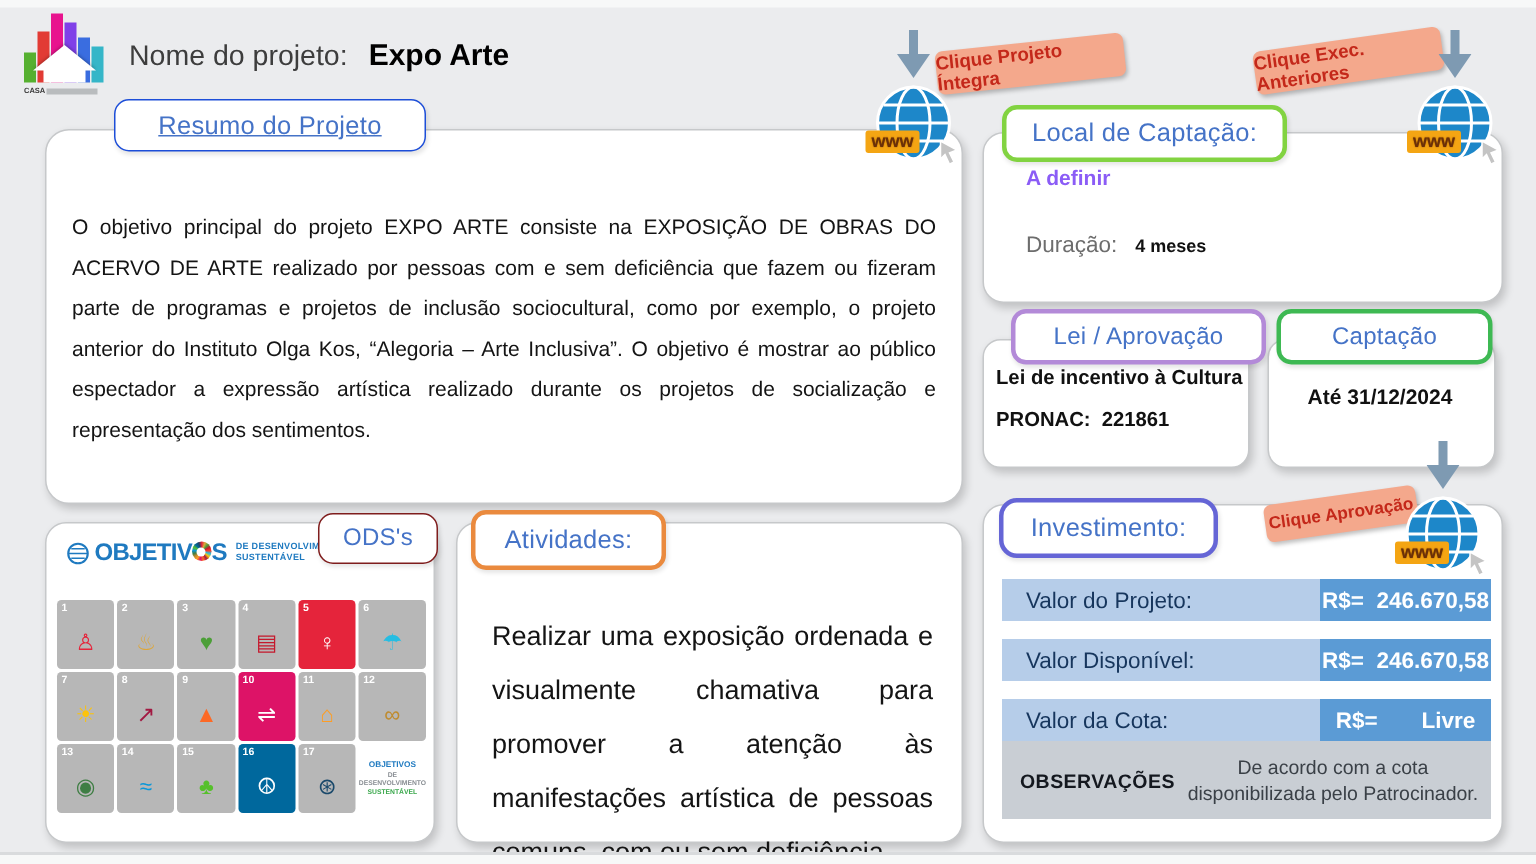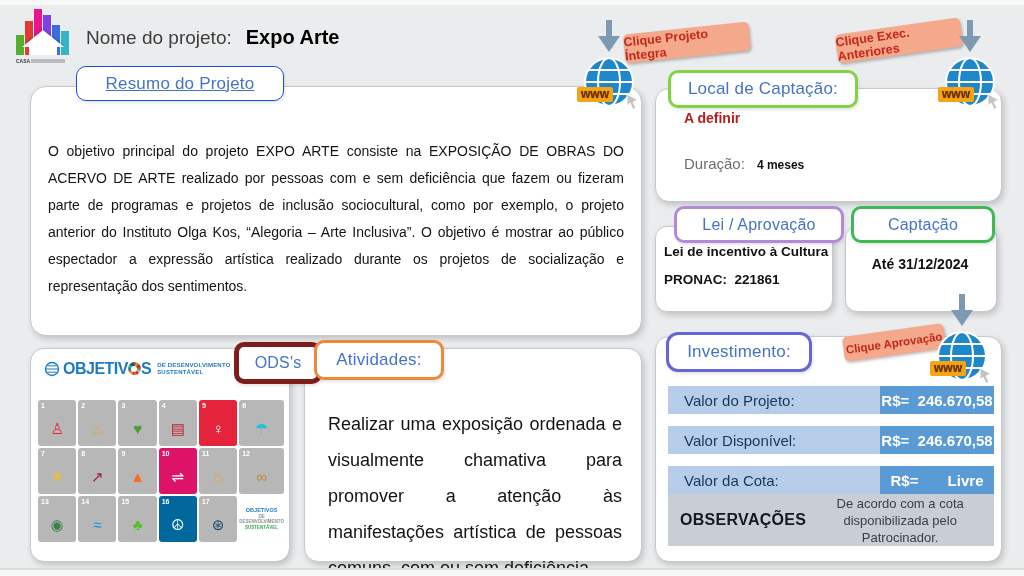--- a/index.html
+++ b/index.html
@@ -30,21 +30,21 @@
 
   
   .resumo-box{left:30px;top:86px;width:610px;height:248px;border-radius:16px;}
   .resumo-tab{left:76px;top:66px;width:206px;height:33px;border:1px solid #1d4ed8;text-decoration:underline;}
   .resumo-body{position:absolute;left:48px;top:138px;width:576px;font-size:14px;line-height:27px;
         text-align:justify;color:#141414;}
 
   
   .local-box{left:655px;top:88px;width:345px;height:112px;}
   .local-tab{left:668px;top:70px;width:184px;height:32px;border:3px solid #82d341;}
-  .local-value{position:absolute;left:684px;top:110px;font-size:14px;font-weight:600;color:#b91c1c;}
+  .local-value{position:absolute;left:684px;top:110px;font-size:14px;font-weight:600;color:#8b5cf6;}
   .duracao{position:absolute;left:684px;top:155px;font-size:15px;color:#6d6d6d;}
   .duracao b{margin-left:12px;color:#111;font-weight:600;font-size:12px;}
 
   .lei-box{left:655px;top:226px;width:176px;height:84px;border-radius:12px;}
   .lei-tab{left:674px;top:206px;width:164px;height:31px;border:3px solid #b38ad8;font-size:16px;}
   .lei-line1{position:absolute;left:664px;top:244px;font-size:13.5px;font-weight:600;color:#111;}
   .lei-line2{position:absolute;left:664px;top:272px;font-size:13.5px;font-weight:600;color:#111;white-space:pre;}
 
   .cap-box{left:845px;top:226px;width:150px;height:84px;border-radius:12px;}
   .cap-tab{left:851px;top:206px;width:138px;height:31px;border:3px solid #3eb953;font-size:16px;}
@@ -52,21 +52,21 @@
 
   
   .inv-box{left:655px;top:336px;width:345px;height:224px;}
   .inv-tab{left:666px;top:332px;width:140px;height:34px;border:3px solid #6565d6;border-radius:12px;}
   .inv-table{position:absolute;left:668px;top:386px;width:326px;z-index:2;}
   .inv-row{display:flex;height:28px;margin-bottom:12px;}
   .inv-label{width:196px;background:#b6cde9;color:#17365d;font-size:15px;display:flex;align-items:center;padding-left:16px;}
   .inv-value{flex:1;background:#5b9bd5;color:#fff;font-weight:bold;font-size:15px;display:flex;
         align-items:center;justify-content:center;white-space:pre;}
   .obs{position:absolute;left:668px;top:494px;width:326px;height:52px;background:#c9ced4;display:flex;align-items:center;z-index:1;}
-  .obs-label{flex:none;font-size:16px;font-weight:bold;color:#14181f;letter-spacing:.3px;padding:0 6px 0 12px;}
+  .obs-label{flex:none;font-size:13px;font-weight:bold;color:#14181f;letter-spacing:.3px;padding:0 6px 0 12px;}
   .obs-text{flex:1;text-align:center;font-size:13px;color:#3a4047;line-height:17px;padding-right:6px;}
 
   
   .sticky{position:absolute;background:#f4a88c;color:#c4281a;border-radius:5px;display:flex;align-items:center;
         justify-content:center;font-weight:bold;box-shadow:1px 2px 3px rgba(0,0,0,.25);z-index:8;cursor:pointer;}
   .sticky-a{left:624px;top:28px;width:126px;height:29px;font-size:12.5px;transform:rotate(-6deg);}
   .sticky-b{left:836px;top:26px;width:126px;height:29px;font-size:12.5px;transform:rotate(-8deg);}
   .sticky-c{left:843px;top:330px;width:102px;height:25px;font-size:11.5px;transform:rotate(-8deg);}
 
   
@@ -75,21 +75,21 @@
   .cluster-b{left:942px;top:20px;}
   .cluster-c{left:934px;top:294px;}
   .cluster .arrow{display:block;margin:0 auto 2px auto;}
   .globe-wrap{position:relative;width:52px;height:52px;margin:0 auto;cursor:pointer;}
   .www-badge{position:absolute;left:-6px;bottom:6px;background:#f4a513;color:#6b3008;font-weight:bold;
         font-size:12px;line-height:15px;padding:0 4px;border-radius:2px;text-shadow:0 0 1px #8a4a00;}
   .cursor-ico{position:absolute;right:-6px;bottom:-2px;}
 
   
   .ods-box{left:30px;top:348px;width:258px;height:212px;}
-  .ods-tab{left:212px;top:342px;width:78px;height:32px;border:5px solid #7f1d1d;font-size:16px;margin-left:22px;}
+  .ods-tab{left:212px;top:342px;width:78px;height:32px;border:1px solid #7f1d1d;font-size:16px;}
   .ods-logo{position:absolute;left:44px;top:360px;display:flex;align-items:center;gap:3px;z-index:2;}
   .un-emblem{flex:none;}
   .ods-word{font-size:16px;font-weight:bold;color:#1f7ac0;letter-spacing:-.5px;}
   .sdg-wheel{display:inline-block;width:13px;height:13px;border-radius:50%;position:relative;top:1px;
         background:conic-gradient(#e5243b,#dda63a,#4c9f38,#c5192d,#ff3a21,#26bde2,#fcc30b,#a21942,#fd6925,
         #dd1367,#fd9d24,#bf8b2e,#3f7e44,#0a97d9,#56c02b,#00689d,#19486a,#e5243b);}
   .sdg-wheel::after{content:"";position:absolute;left:3.5px;top:3.5px;width:6px;height:6px;border-radius:50%;background:#fff;}
   .ods-sub{display:flex;flex-direction:column;margin-left:3px;}
   .ods-sub span{font-size:6px;font-weight:bold;color:#1f7ac0;line-height:7px;letter-spacing:.2px;}
   .ods-grid{position:absolute;left:38px;top:400px;width:246px;display:grid;

